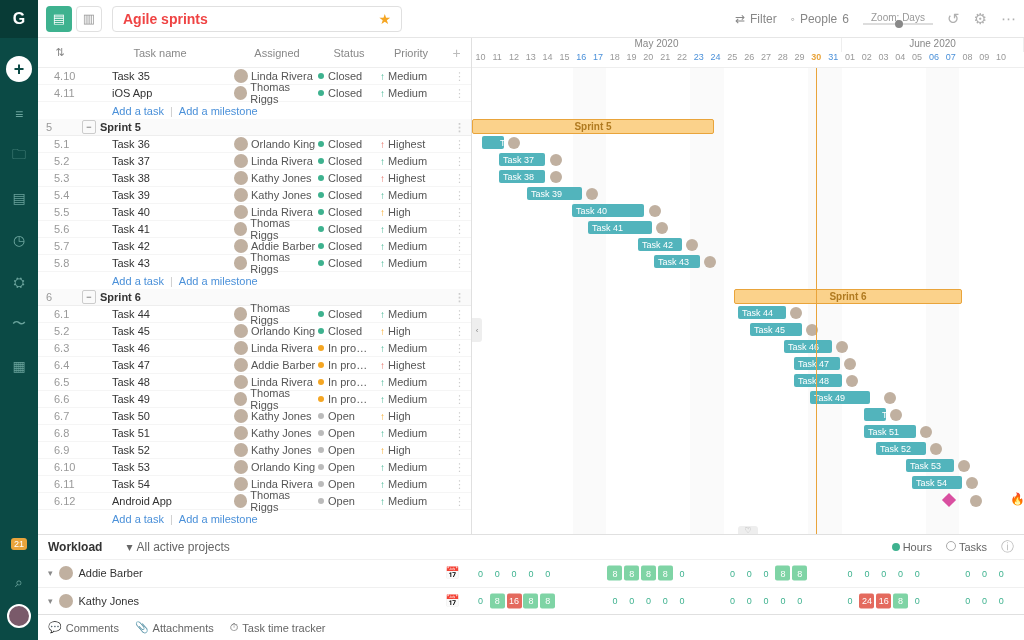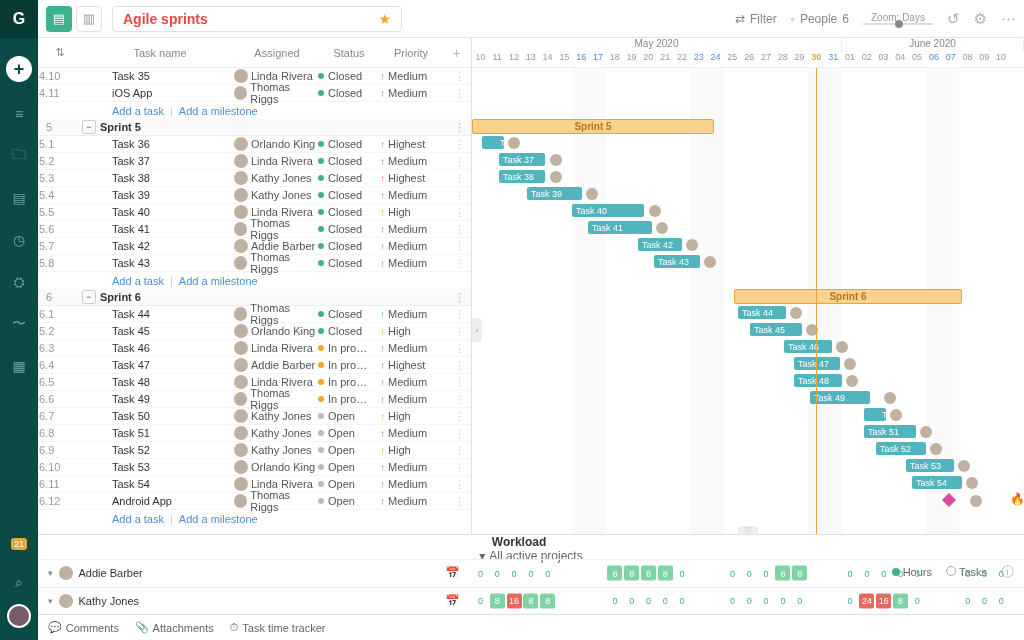--- a/index.html
+++ b/index.html
@@ -39,21 +39,21 @@
 .col-wbs { width: 44px; text-align: center; }
 .col-name { width: 150px; padding-left: 6px; }
 .col-assign { width: 86px; text-align: left; padding-left:4px; }
 .col-status { width: 62px; text-align: left; }
 .col-prio { width: 62px; text-align: left; }
 .col-add { flex: 1; text-align: center; color: #bbb; font-size: 14px; }
 
 .gbody { flex: 1; overflow-y: auto; }
 
 .row { display: flex; height: 17px; align-items: center; font-size: 11px; color: #555; border-bottom: 1px solid #f5f5f5; }
-.row .wbs { width: 44px; text-align: left; padding-left: 1px; color: #999; }
+.row .wbs { width: 44px; text-align: left; padding-left: 16px; color: #999; }
 .row .task { width: 150px; padding-left: 30px; color: #333; }
 .row .assign { width: 86px; padding-left: 2px; display: flex; align-items: center; gap: 3px; }
 .row .assign .av { width: 14px; height: 14px; border-radius: 50%; background: #c0b0a0; display: inline-block; }
 .row .status { width: 62px; display: flex; align-items: center; gap: 4px; }
 .row .dot { width: 6px; height: 6px; border-radius: 50%; display: inline-block; }
 .row .prio { width: 62px; display: flex; align-items: center; gap: 3px; }
 .row .arrow-up { color: #3eb28f; font-size: 10px; }
 .row .arrow-up-red { color: #e46a5e; font-size: 10px; }
 .row .arrow-up-orange { color: #f5a623; font-size: 10px; }
 .row .more { flex: 1; text-align: right; padding-right: 6px; color: #ccc; }
@@ -85,21 +85,21 @@
 .task-bar.short { padding-left: 18px; }
 .bar-av { position: absolute; width: 12px; height: 12px; border-radius: 50%; background: #c0b0a0; }
 .milestone { position: absolute; width: 10px; height: 10px; transform: rotate(45deg); background: #d94fa0; }
 .fire { position: absolute; font-size: 12px; }
 
 .collapse-handle { position: absolute; left: 0; top: 250px; width: 10px; height: 24px; background: #eee; border-radius: 0 3px 3px 0; display: flex; align-items: center; justify-content: center; color: #888; font-size: 8px; }
 .heart-handle { position: absolute; bottom: 0; left: 50%; transform: translateX(-50%); width: 20px; height: 8px; background: #eee; border-radius: 3px 3px 0 0; display: flex; align-items: center; justify-content: center; color: #aaa; font-size: 8px; }
 
 
 .workload { height: 80px; border-top: 1px solid #e0e0e0; display: flex; flex-direction: column; }
-.wl-head { height: 24px; display: flex; align-items: center; padding: 0 10px; font-size: 12px; flex-direction: column; }
+.wl-head { height: 24px; display: flex; align-items: center; padding: 0 10px; font-size: 12px; }
 .wl-head .wl-title { font-weight: 600; margin-right: 24px; }
 .wl-head .dropdown { color: #666; display: flex; align-items: center; gap: 4px; }
 .wl-head .wl-right { margin-left: auto; display: flex; align-items: center; gap: 14px; font-size: 11px; color: #666; }
 .wl-head .radio { width: 10px; height: 10px; border-radius: 50%; border: 1px solid #aaa; display: inline-block; }
 .wl-head .radio.active { border: 4px solid #3eb28f; width: 4px; height: 4px; }
 .wl-rows { flex: 1; display: flex; flex-direction: column; }
 .wl-row { flex: 1; display: flex; align-items: center; border-top: 1px solid #f0f0f0; }
 .wl-left { width: 434px; display: flex; align-items: center; padding-left: 10px; gap: 6px; font-size: 11px; color: #333; }
 .wl-left .chev { color: #888; font-size: 9px; }
 .wl-left .wav { width: 14px; height: 14px; border-radius: 50%; background: #c0b0a0; }

